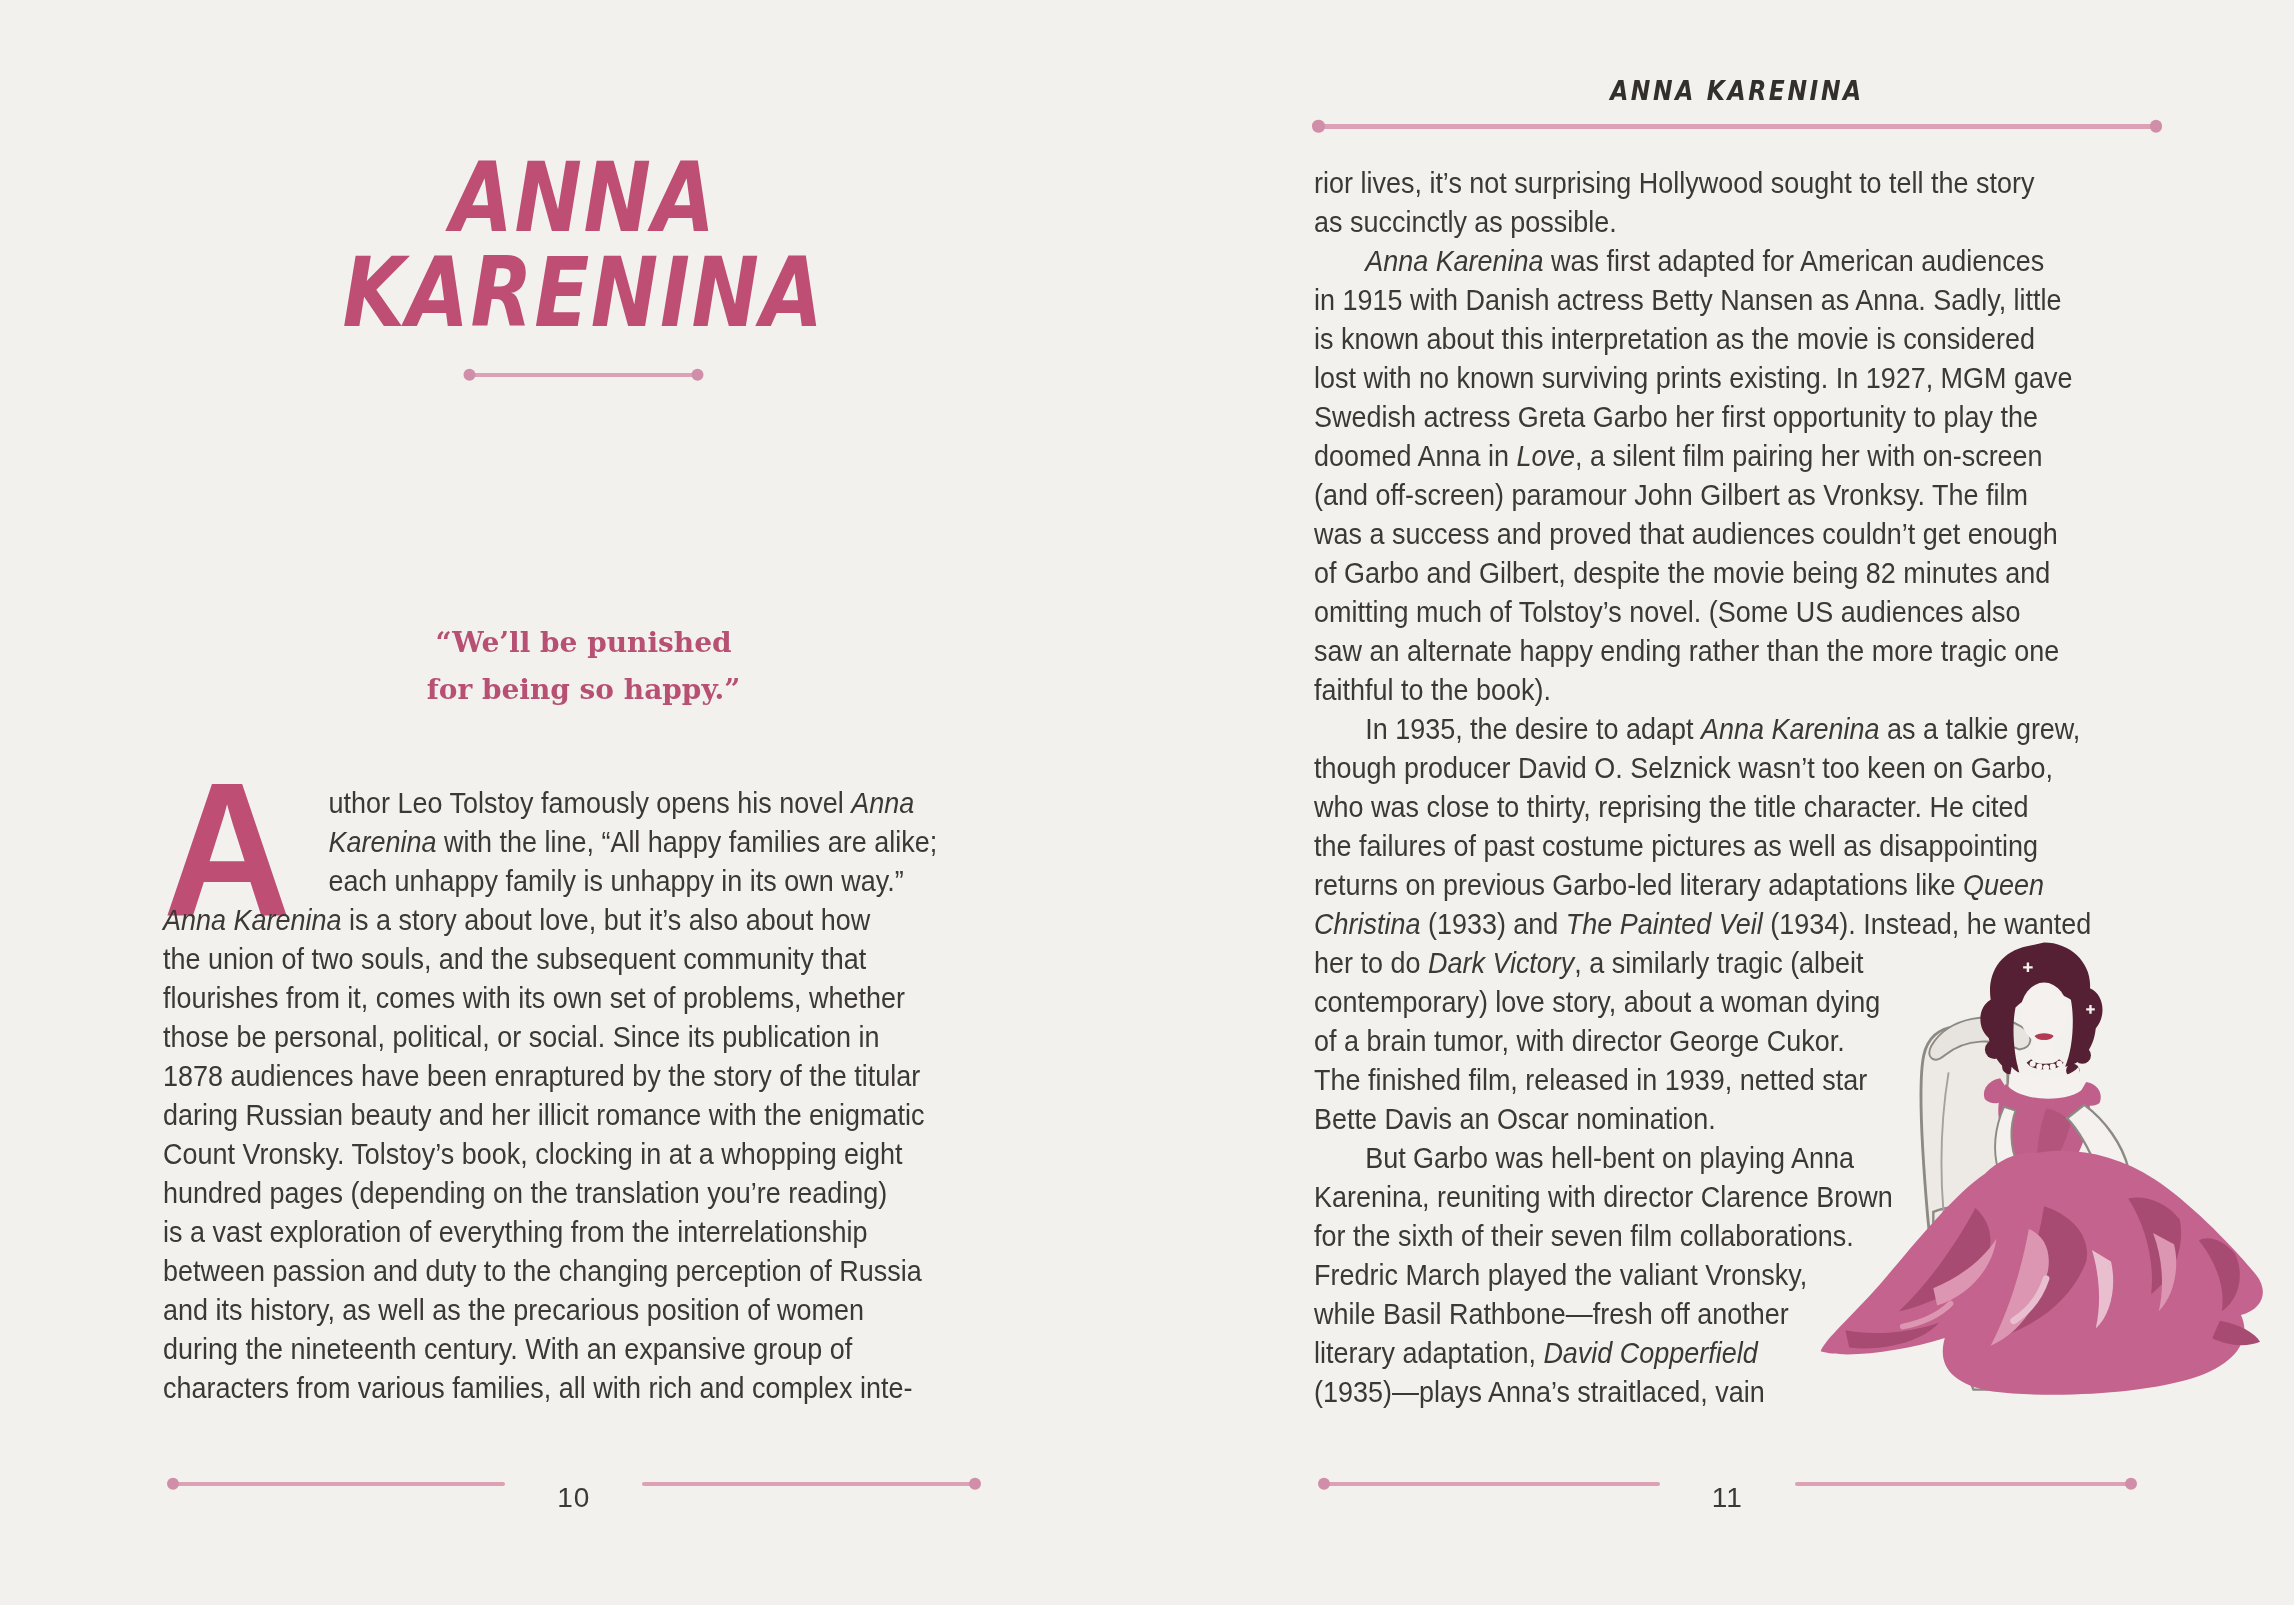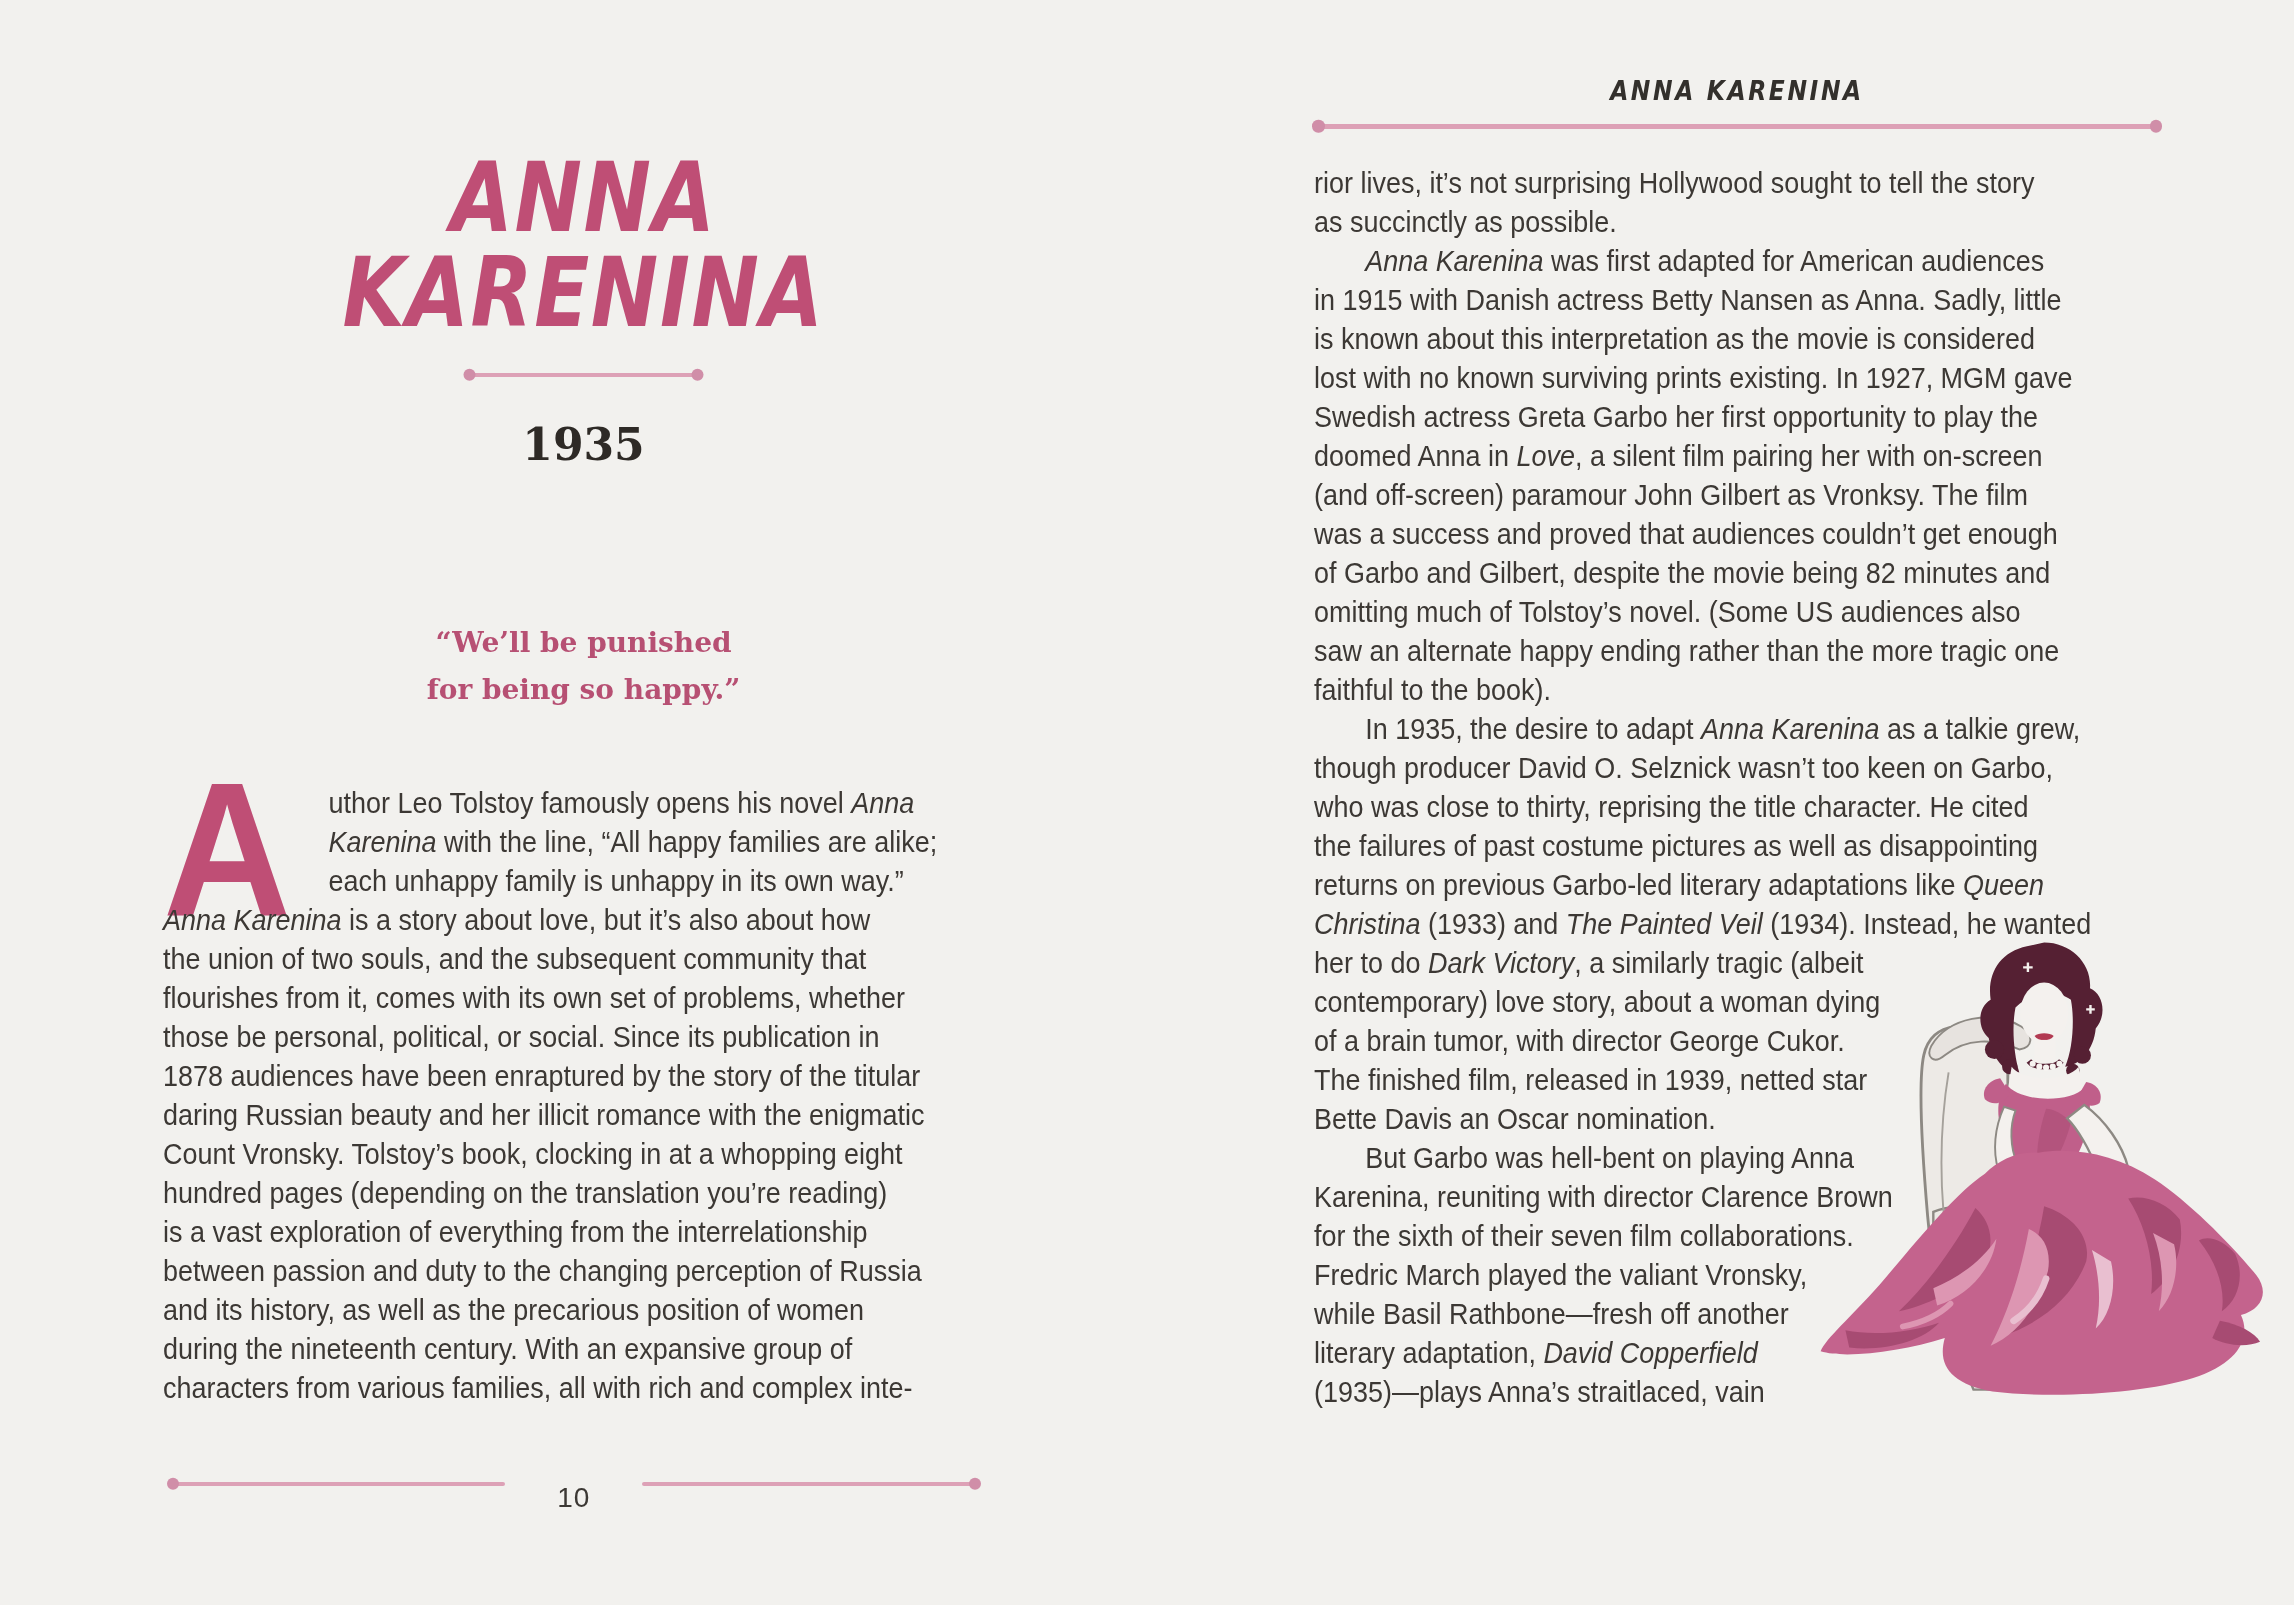--- a/index.html
+++ b/index.html
@@ -88,21 +88,20 @@
 
 <div class="page" id="left-page">
 
   <div class="l-title">
     <div>ANNA</div>
     <div>KARENINA</div>
   </div>
 
   <div class="t-divider rule dot-left dot-right"></div>
 
-  <div class="l-year">1935</div>
 
 
   <div class="l-quote">
     <div>“We’ll be punished</div>
     <div>for being so happy.”</div>
   </div>
 
   <div id="left-body">
     <div class="dropcap">A</div>
     <div>
@@ -173,20 +172,25 @@
         <div class="body-line">But Garbo was hell-bent on playing Anna</div>
         <div class="body-line">Karenina, reuniting with director Clarence Brown</div>
         <div class="body-line">for the sixth of their seven film collaborations.</div>
         <div class="body-line">Fredric March played the valiant Vronsky,</div>
         <div class="body-line">while Basil Rathbone—fresh off another</div>
         <div class="body-line">literary adaptation, <em>David Copperfield</em></div>
         <div class="body-line">(1935)—plays Anna’s straitlaced, vain</div>
       </div>
     </div>
 
+  <div class="footer">
+    <span class="rule dot-left"></span>
+    <span class="pagenum">11</span>
+    <span class="rule dot-right"></span>
+  </div>
 </div>
 
 <svg id="illustration" viewBox="0 0 520 515">
   <g stroke="#8d8983" fill="#edeae6">
     <path stroke-width="3" d="M230 140 C190 112 150 116 142 152 C136 180 140 250 146 320 C150 370 160 408 186 428 L230 436 Z"></path>
     <path stroke-width="2" fill="#e7e3df" d="M150 142 C168 112 214 104 244 122 C258 131 256 144 242 146 C216 134 186 134 164 152 C152 162 144 154 150 142 Z"></path>
     <path stroke-width="2.5" d="M152 316 C176 306 204 312 212 332 C217 347 206 356 192 350 C180 336 166 330 152 334 Z"></path>
     <path stroke-width="2" fill="none" stroke="#a5a19b" d="M168 170 C158 230 158 300 168 356"></path>
     <path stroke-width="2.5" fill="#e7e3df" d="M186 436 C182 460 186 484 194 502 L212 502 C206 482 204 458 206 440 Z"></path>
   </g>

